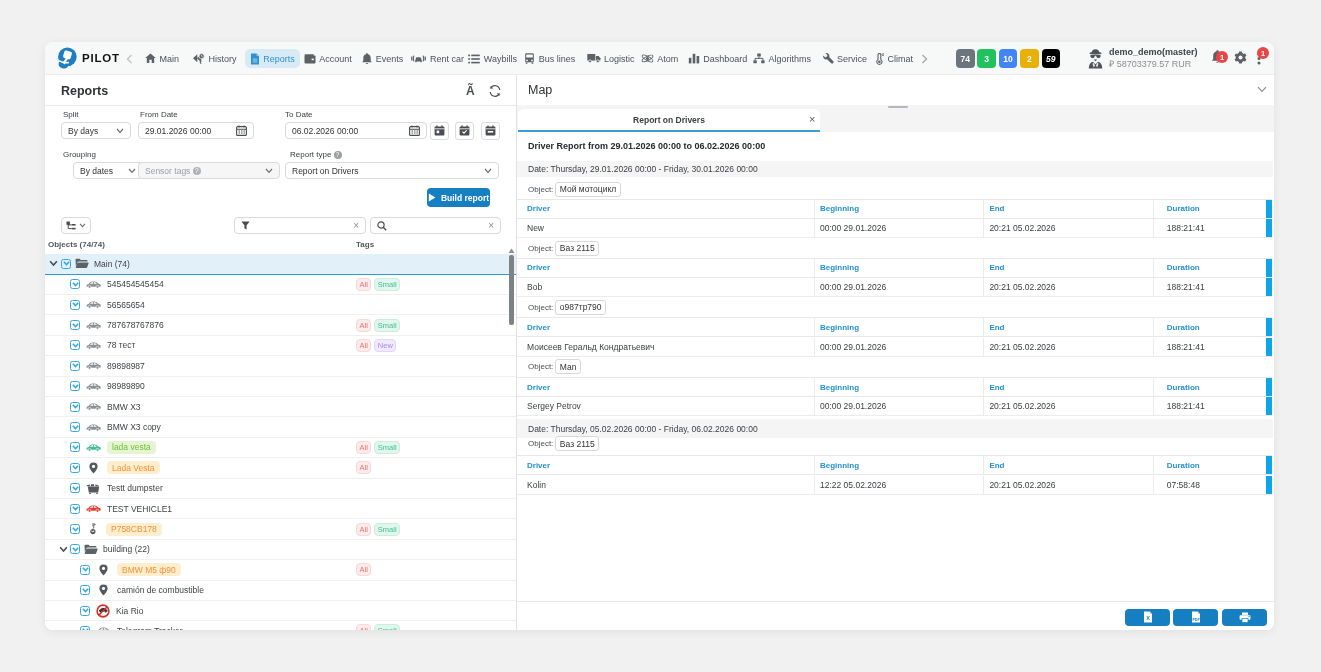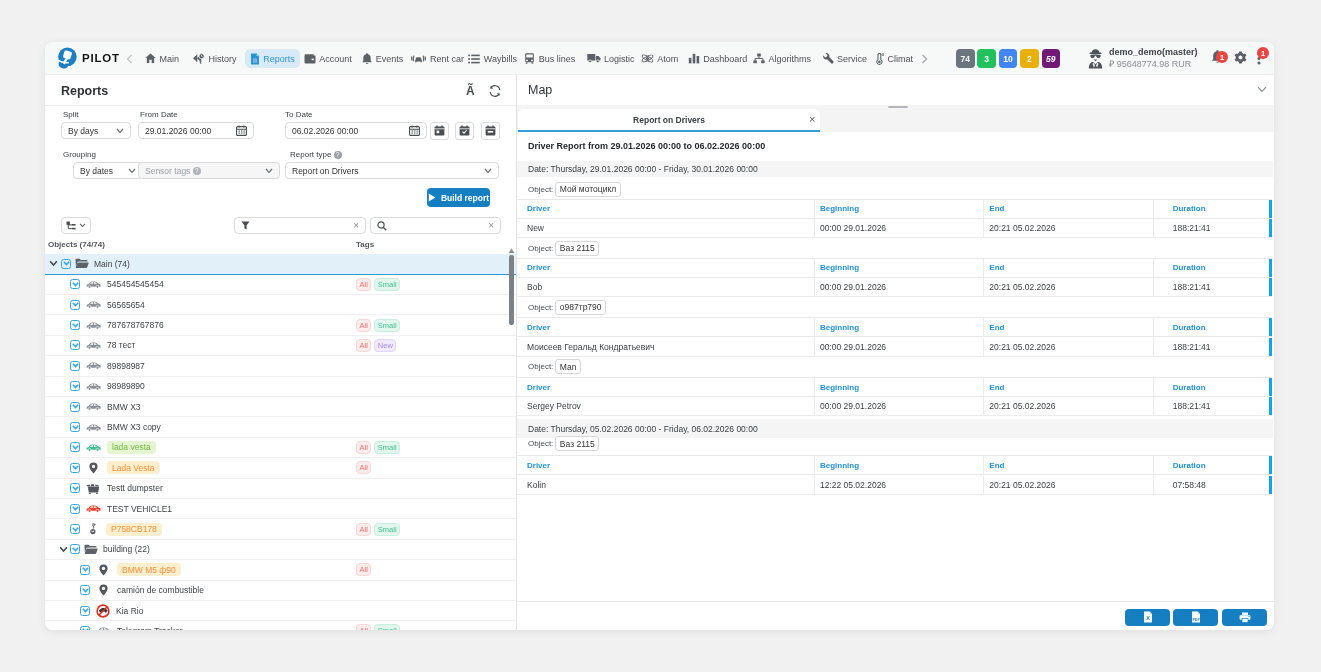--- a/index.html
+++ b/index.html
@@ -45,21 +45,21 @@
 .tabstrip { position:absolute; left:0; top:30px; width:757px; height:26.5px; background:#f4f4f5; }
 .tab { position:absolute; left:1px; top:34px; width:302px; height:22.5px; background:#fff; border-radius:6px 6px 0 0; }
 .tabline { position:absolute; left:1px; top:54.5px; width:302px; height:2px; background:#36a0d6; }
 .datebar { position:absolute; left:0; width:756px; height:16px; background:#f5f5f6; color:#3c4043; font-size:8.5px; display:flex; align-items:center; padding-left:11px; }
 .objrow { position:absolute; left:0; width:756px; height:19px; display:flex; align-items:center; padding-left:11px; font-size:8px; color:#4a4e52; }
 .objchip { border:1px solid #d8d8db; border-radius:3px; padding:1.5px 3.5px; margin-left:2px; font-size:8.5px; color:#333; background:#fff; }
 .thead { position:absolute; left:0; width:755px; display:flex; border-top:1px solid #e8e8ea; border-bottom:1px solid #e8e8ea; color:#2492d0; font-weight:bold; font-size:8px; }
 .tdata { position:absolute; left:0; width:755px; display:flex; border-bottom:1px solid #ececee; color:#3c4043; font-size:8.5px; }
 .c1 { width:305px; padding-left:10px; display:flex; align-items:center; }
 .c2,.c3 { width:174px; padding-left:5px; border-left:1px solid #ececee; display:flex; align-items:center; }
-.c4 { width:122px; padding-left:19px; border-left:1px solid #ececee; border-right:3px solid #0ea5e9; display:flex; align-items:center; }
+.c4 { width:122px; padding-left:13px; border-left:1px solid #ececee; border-right:6px solid #0ea5e9; display:flex; align-items:center; }
 .repbtn { position:absolute; width:45px; height:17.5px; background:#157fc1; border-radius:4px; display:flex; align-items:center; justify-content:center; }
 </style>
 </head>
 <body>
 <div class="card">
 
   <div class="topbar">
     <div class="logo">
       <svg width="21" height="22" viewBox="0 0 21 22">
           <circle cx="10.4" cy="9.8" r="9.3" fill="#1d7fc1"></circle>
@@ -157,36 +157,36 @@
           </svg>Climat</span>
     </div>
     <svg class="abs" style="left:876px;top:12px;" width="7" height="10" viewBox="0 0 7 10">
         <path d="M1.5 1 L5.5 5 L1.5 9" stroke="#a9a9ad" stroke-width="1.4" fill="none"></path>
       </svg>
     <div class="abs" style="left:911px;top:7px;display:flex;">
       <div class="badge" style="background:#6c757d;">74</div>
       <div class="badge" style="background:#21c25e;">3</div>
       <div class="badge" style="background:#4286f5;">10</div>
       <div class="badge" style="background:#e9b008;">2</div>
-      <div class="badge" style="background:#701a75;font-style:italic;">59</div>
+      <div class="badge" style="background:#000000;font-style:italic;">59</div>
     </div>
     <div class="user" style="left:1041px;gap:4px;">
       <svg width="19" height="22" viewBox="0 0 22 24" style="margin-top:2px;">
           <g fill="#4d5359">
             <ellipse cx="11" cy="5.2" rx="7.2" ry="1.6"></ellipse>
             <path d="M6.5 4.8 Q6.7 0.6 11 0.6 Q15.3 0.6 15.5 4.8 Z"></path>
             <path d="M5.2 7.4 A2.6 2.6 0 1 0 10.2 8.2 L11.8 8.2 A2.6 2.6 0 1 0 16.8 7.4 L16.8 7 L5.2 7 Z"></path>
             <path d="M9 12.5 L13 12.5 L11 14.5 Z"></path>
             <path d="M3.2 23 Q3.2 16.5 8 15.2 L11 18 L14 15.2 Q18.8 16.5 18.8 23 Z"></path>
             <path d="M9.2 16.5 L10.4 19.8 L9 21.8 L7.4 17.2 Z M12.8 16.5 L11.6 19.8 L13 21.8 L14.6 17.2 Z" fill="#f7f8f8" opacity="0.9"></path>
           </g>
         </svg>
       <div>
           <div class="uname">demo_demo(master)</div>
-          <div class="ubal">₽ 95648774.98 RUR</div>
+          <div class="ubal">₽ 58703379.57 RUR</div>
         </div>
     </div>
     <div class="rico" style="left:1166px;">
       <svg width="13" height="14" viewBox="0 0 10 12">
           <path d="M5 0.3 C5.6 0.3 6 .7 6 1.3 C7.8 1.8 8.7 3.2 8.7 5 L8.7 7.8 L9.8 9.3 L0.2 9.3 L1.3 7.8 L1.3 5 C1.3 3.2 2.2 1.8 4 1.3 C4 .7 4.4 0.3 5 0.3 Z" fill="#5c6166"></path>
           <path d="M3.7 10 A1.4 1.4 0 0 0 6.3 10 Z" fill="#5c6166"></path>
         </svg>
       <div class="reddot" style="left:5px;top:1px;width:12px;height:12px;">1</div>
     </div>
     <div class="rico" style="left:1189px;top:9px;">

